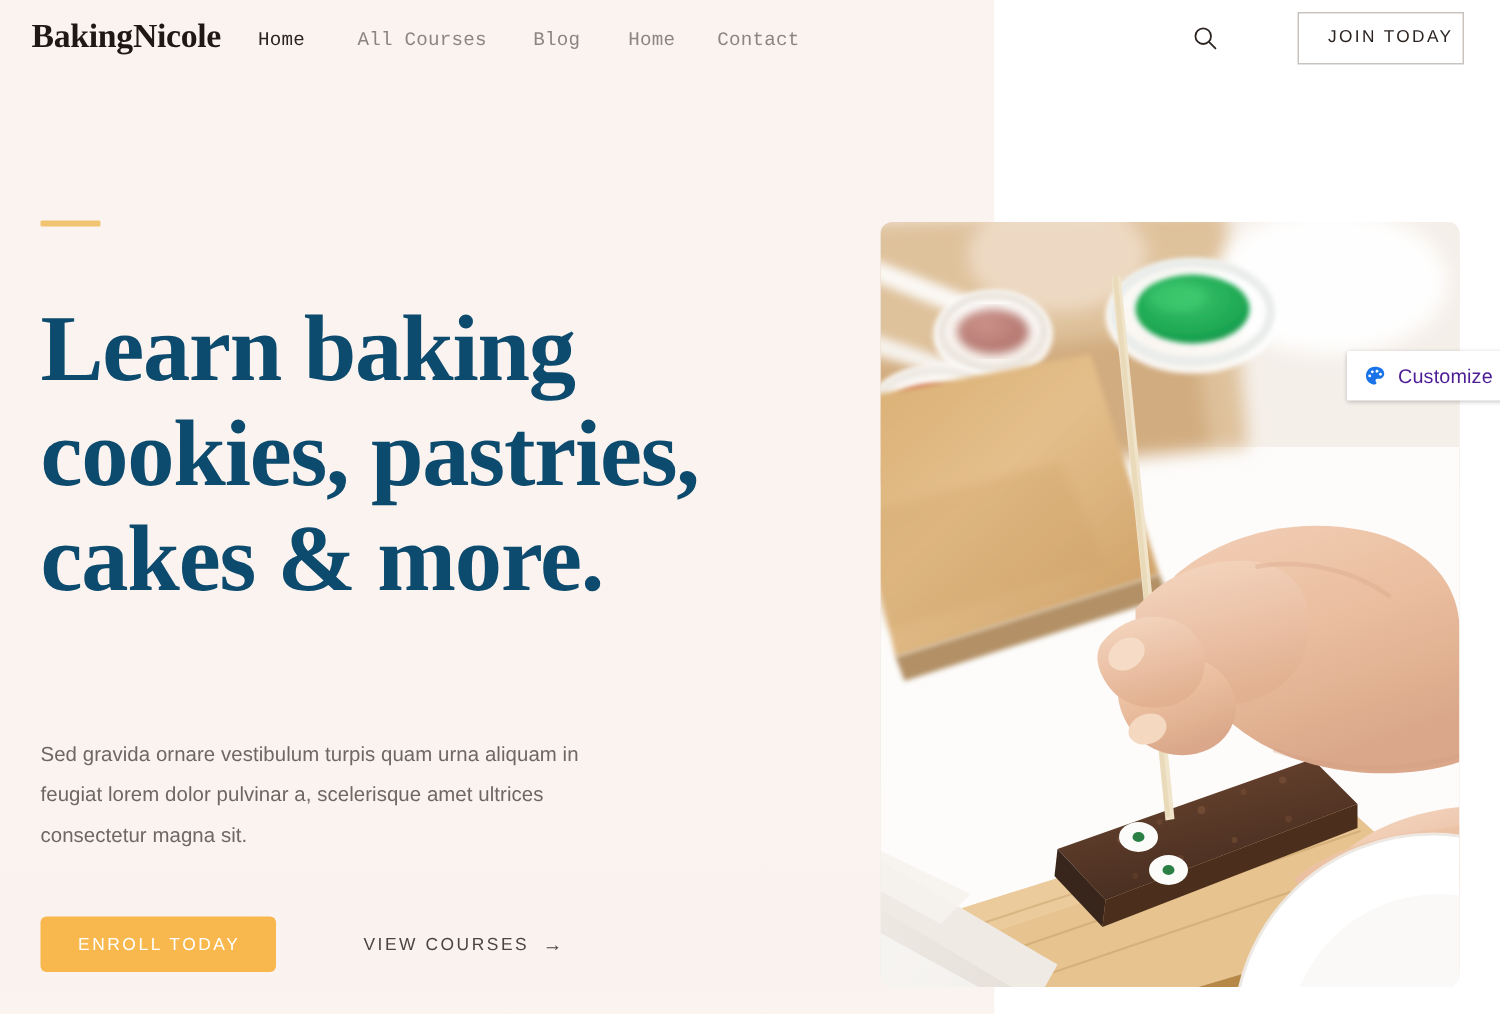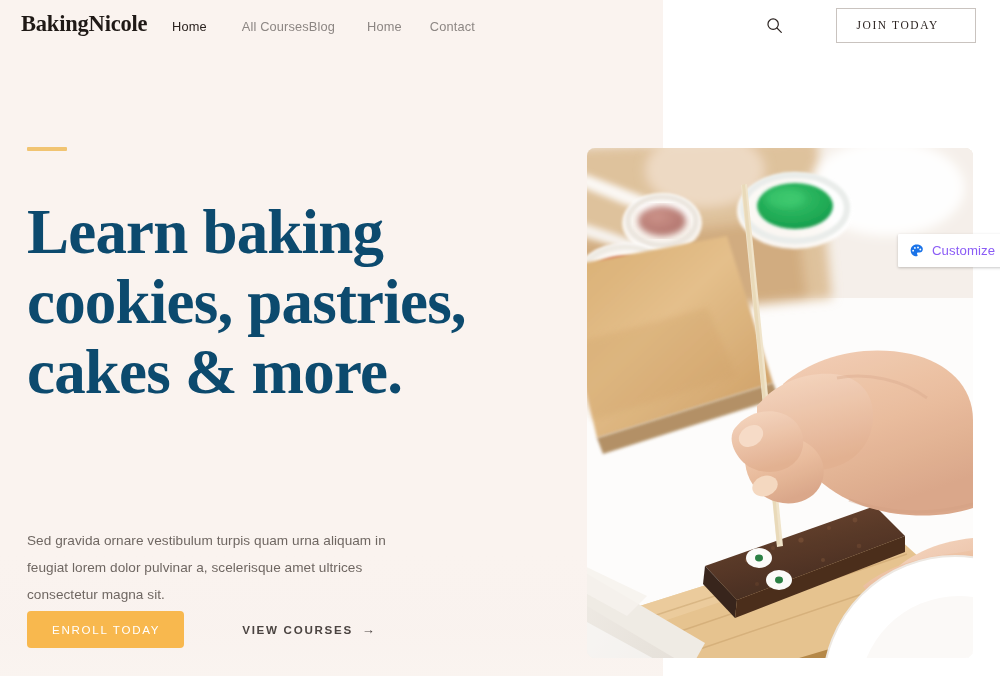--- a/index.html
+++ b/index.html
@@ -83,24 +83,24 @@
   .nav-item {
     font-size: 12.8px;
     color: #8c8683;
     letter-spacing: 0.15px;
     white-space: nowrap;
     text-decoration: none;
     padding: 0 0;
   }
   .nav-item.active { color: #2b2320; }
 
-  .nav-list { display: flex; align-items: flex-start; }
+  .nav-list { display: flex; align-items: flex-start; font-family: Liberation Mono, monospace; }
   .nav-list .nav-cell { white-space: nowrap; }
   .nav-cell:nth-child(1) { margin-right: 35px; }
-  .nav-cell:nth-child(2) { }
+  .nav-cell:nth-child(2) { margin-right: 31px; }
   .nav-cell:nth-child(3) { margin-right: 32px; }
   .nav-cell:nth-child(4) { margin-right: 28px; }
 
   .header-right {
     position: absolute;
     right: 24px;
     top: 8px;
     display: flex;
     align-items: center;
     gap: 22px;
@@ -111,24 +111,24 @@
     background: none; border: none; cursor: pointer;
     padding: 0;
   }
   .join-btn {
     border: 1px solid #c9c3bf;
     background: transparent;
     color: #2b2320;
     font-size: 11.5px;
     letter-spacing: 1.6px;
     font-weight: 500;
-    padding: 11px 36px 10px 19px;
+    padding: 11px 6px 10px 19px;
     cursor: pointer;
     white-space: nowrap;
-    font-family: Liberation Serif, serif;
+    font-family: Liberation Sans, sans-serif;
     line-height: 1;
     margin-left: 29px;
   }
 
   
   .accent-bar {
     position: absolute;
     left: 27px;
     top: 147px;
     width: 40px;
@@ -144,21 +144,21 @@
     font-family: "Liberation Serif", serif;
     font-weight: bold;
     font-size: 63px;
     line-height: 70px;
     letter-spacing: -0.8px;
     color: #0c4a6e;
   }
   .subtext {
     position: absolute;
     left: 27px;
-    top: 527px;
+    top: 489px;
     width: 400px;
     font-size: 13.6px;
     line-height: 27px;
     color: #6f6762;
     letter-spacing: 0.05px;
   }
   .cta-row {
     position: absolute;
     left: 27px;
     top: 611px;
@@ -177,21 +177,21 @@
     cursor: pointer;
     font-family: "Liberation Sans", sans-serif;
     line-height: 1;
     white-space: nowrap;
   }
   .view-link {
     margin-left: 58px;
     color: #4b4441;
     font-size: 11.6px;
     letter-spacing: 1.7px;
-    font-weight: 700;
+    font-weight: 400;
     text-decoration: none;
     display: flex;
     align-items: center;
     gap: 9px;
     white-space: nowrap;
     cursor: pointer;
   }
   .view-link .arrow { font-size: 13px; letter-spacing: 0; }
 
   
@@ -218,21 +218,21 @@
     align-items: center;
     gap: 8px;
     padding: 0 14px 0 11px;
     box-shadow: 0 1px 3px rgba(0,0,0,0.22);
     z-index: 40;
     cursor: pointer;
     border-radius: 1px;
   }
   .customize .label {
     font-size: 13.2px;
-    color: #8b5cf6;
+    color: #4c1d95;
     white-space: nowrap;
     letter-spacing: 0.1px;
   }
   .palette-icon { width: 15px; height: 15px; display:block; }
 </style>
 </head>
 <body>
 
 <div class="page">
 

